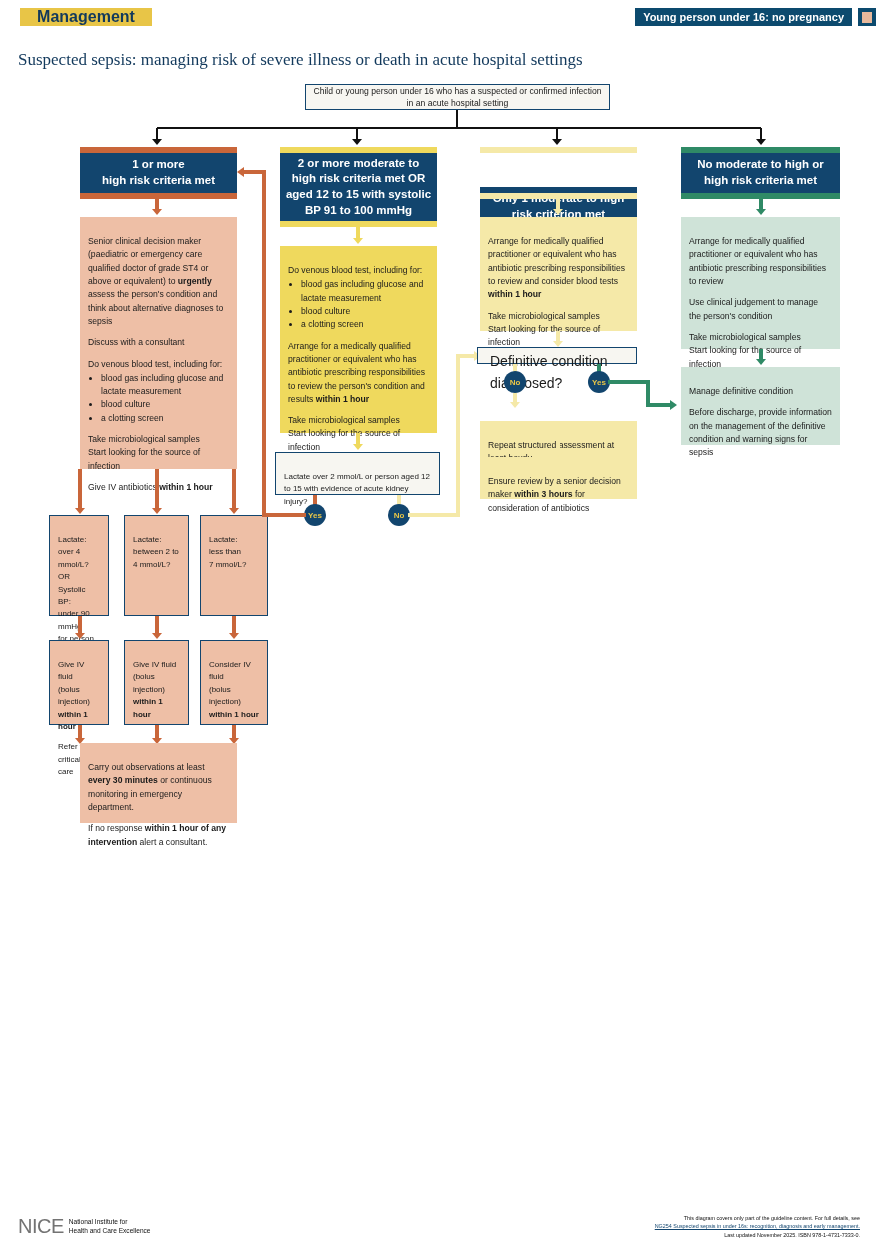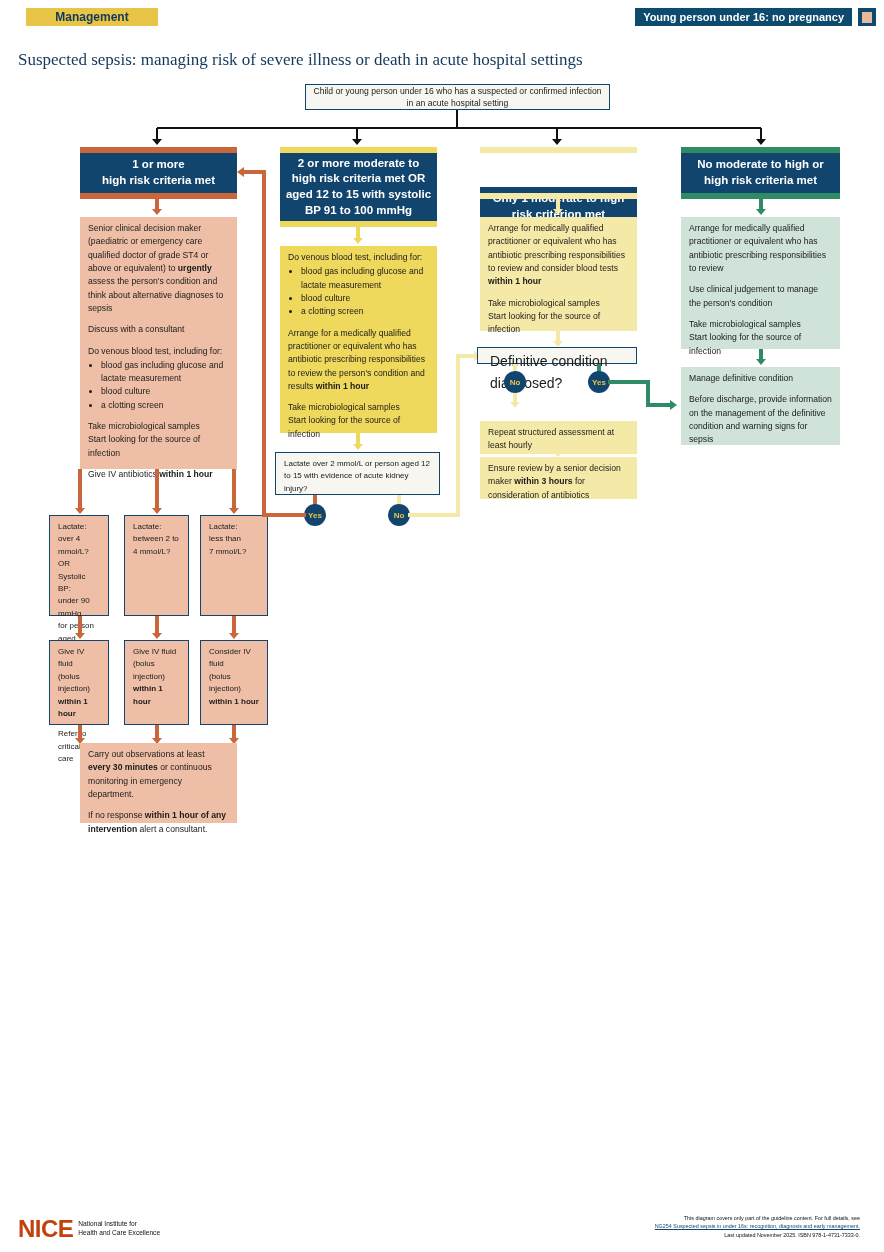--- a/index.html
+++ b/index.html
@@ -4,37 +4,37 @@
 <style>
   html,body{margin:0;padding:0;}
   body{
     width:884px;height:1252px;position:relative;background:#ffffff;
     font-family:"Liberation Sans", sans-serif;
     -webkit-font-smoothing:antialiased;
   }
   .abs{position:absolute;box-sizing:border-box;}
 
   
-  #mgmt-tag{left:26px;top:8px;width:132px;height:18px;background:#e8c547;
-    color:#12395c;font-size:12px;font-weight:bold;display:flex;align-items:center;justify-content:center;}
+  #mgmt-tag{left:20px;top:8px;width:132px;height:18px;background:#e8c547;
+    color:#12395c;font-size:16px;font-weight:bold;display:flex;align-items:center;justify-content:center;}
   #pop-tag{right:32px;top:8px;height:18px;background:#0c4a6e;color:#fff;
     font-size:11px;font-weight:bold;display:flex;align-items:center;padding:0 8px;white-space:nowrap;}
   #pop-swatch{right:8px;top:8px;width:18px;height:18px;background:#0c4a6e;
     display:flex;align-items:center;justify-content:center;}
   #pop-swatch i{display:block;width:10px;height:11px;background:#e8b99c;}
 
   #page-title{left:18px;top:50px;width:820px;font-family:"Liberation Serif",serif;
     font-size:17px;color:#12395c;font-weight:normal;}
 
   
   .hdr{background:#12456e;color:#ffffff;font-size:11.5px;font-weight:bold;
     text-align:center;display:flex;align-items:center;justify-content:center;line-height:1.35;}
   .bar{position:absolute;left:0;right:0;height:6px;}
 
-  .box{font-size:8.6px;line-height:1.55;color:#1b1b1b;padding:5px 8px;}
+  .box{font-size:8.6px;line-height:1.55;color:#1b1b1b;padding:18px 8px;}
   .box b{font-weight:bold;}
   .box ul{margin:1px 0 0 0;padding-left:13px;}
   .box li{margin:0;padding:0;}
   .box .gap{height:8px;}
 
   .pink{background:#eebfa6;}
   .yellow{background:#efd95d;}
   .paleyellow{background:#f5e9a8;}
   .green{background:#cfe3d8;}
   .white-q{background:#f7f6f1;border:1.2px solid #12456e;}
@@ -48,22 +48,22 @@
   .arrow-r{position:absolute;width:0;height:0;border-top:5px solid transparent;
     border-bottom:5px solid transparent;}
   .arrow-l{position:absolute;width:0;height:0;border-top:5px solid transparent;
     border-bottom:5px solid transparent;}
 
   .circ{position:absolute;width:22px;height:22px;border-radius:50%;background:#12456e;
     color:#e8c547;font-size:8px;font-weight:bold;display:flex;align-items:center;justify-content:center;}
 
   
   #nice-logo{left:18px;top:1215px;display:flex;align-items:center;}
-  #nice-logo .mark{font-family:"Liberation Sans",sans-serif;font-weight:bold;font-size:24px;
-    letter-spacing:-0.5px;color:#c2410c;}
+  #nice-logo .mark{font-family:"Liberation Sans",sans-serif;font-weight:normal;font-size:20px;
+    letter-spacing:-0.5px;color:#737373;}
   #nice-logo .sub{margin-left:5px;font-size:6.6px;line-height:1.35;color:#111;}
   #foot-right{right:24px;top:1214px;width:250px;text-align:right;font-size:5.4px;
     line-height:1.55;color:#111;}
   #foot-right a{color:#12456e;text-decoration:underline;}
 </style>
 </head>
 <body>
 
 <div class="abs" id="mgmt-tag">
   <span>Management</span>

